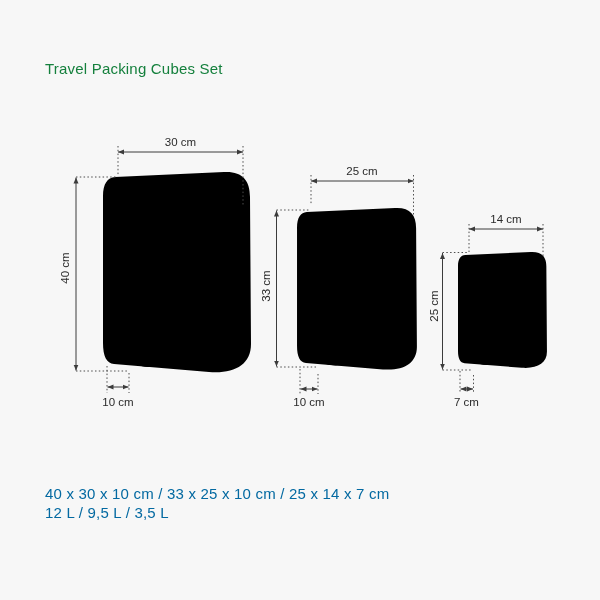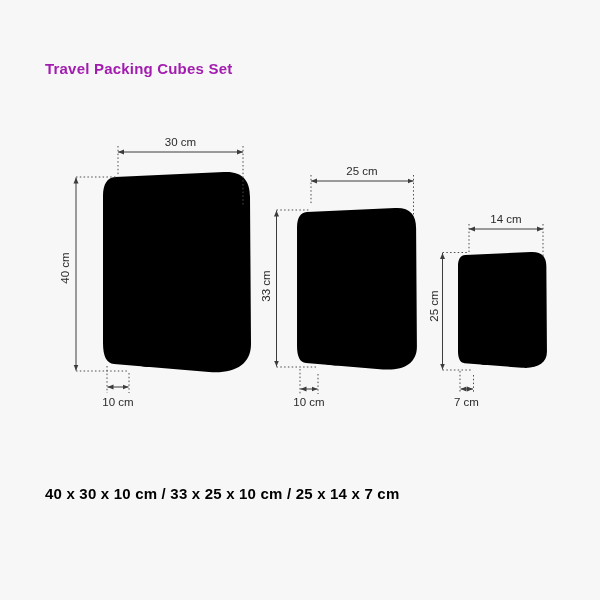--- a/index.html
+++ b/index.html
@@ -3,34 +3,34 @@
 <meta charset="utf-8">
 <style>
   html,body{margin:0;padding:0;}
   .canvas{
     position:relative;width:600px;height:600px;overflow:hidden;
     background:#f7f7f7;
     font-family:"Liberation Sans", sans-serif;
   }
   .title{
     position:absolute;left:45px;top:59px;margin:0;
-    font-size:15px;font-weight:bold;line-height:19px;
-    color:#a21caf;letter-spacing:.2px;
+    font-size:15px;font-weight:normal;line-height:19px;
+    color:#15803d;letter-spacing:.2px;
   }
   .diagram{position:absolute;left:0;top:0;}
   .dim{stroke:#3c3c3c;stroke-width:1;fill:none;}
   .dot{stroke:#4d4d4d;stroke-width:1;fill:none;stroke-dasharray:1.5 2.3;}
   .lbl{
     font-family:"Liberation Sans", sans-serif;
     font-size:11.5px;fill:#2b2b2b;text-anchor:middle;
   }
   .specs{
     position:absolute;left:45px;top:484px;
-    font-size:15px;font-weight:bold;line-height:19px;
-    color:#000000;letter-spacing:.2px;
+    font-size:15px;font-weight:normal;line-height:19px;
+    color:#0369a1;letter-spacing:.2px;
   }
   .specs p{margin:0;}
 </style>
 </head>
 <body>
 
 <div class="canvas">
 
   <h1 class="title">Travel Packing Cubes Set</h1>
 
@@ -97,15 +97,16 @@
       <text class="lbl" x="437.5" y="306" transform="rotate(-90 437.5 306)">25 cm</text>
       <path class="dot" d="M460 371 V393"></path>
       <path class="dot" d="M473.5 375 V393"></path>
       <line class="dim" x1="460.5" y1="389" x2="473" y2="389" marker-start="url(#arrow)" marker-end="url(#arrow)"></line>
       <text class="lbl" x="466.5" y="406">7 cm</text>
     </g>
   </svg>
 
   <div class="specs">
     <p>40 x 30 x 10 cm / 33 x 25 x 10 cm / 25 x 14 x 7 cm</p>
+    <p>12 L / 9,5 L / 3,5 L</p>
   </div>
 
 </div>
 
 </body></html>

